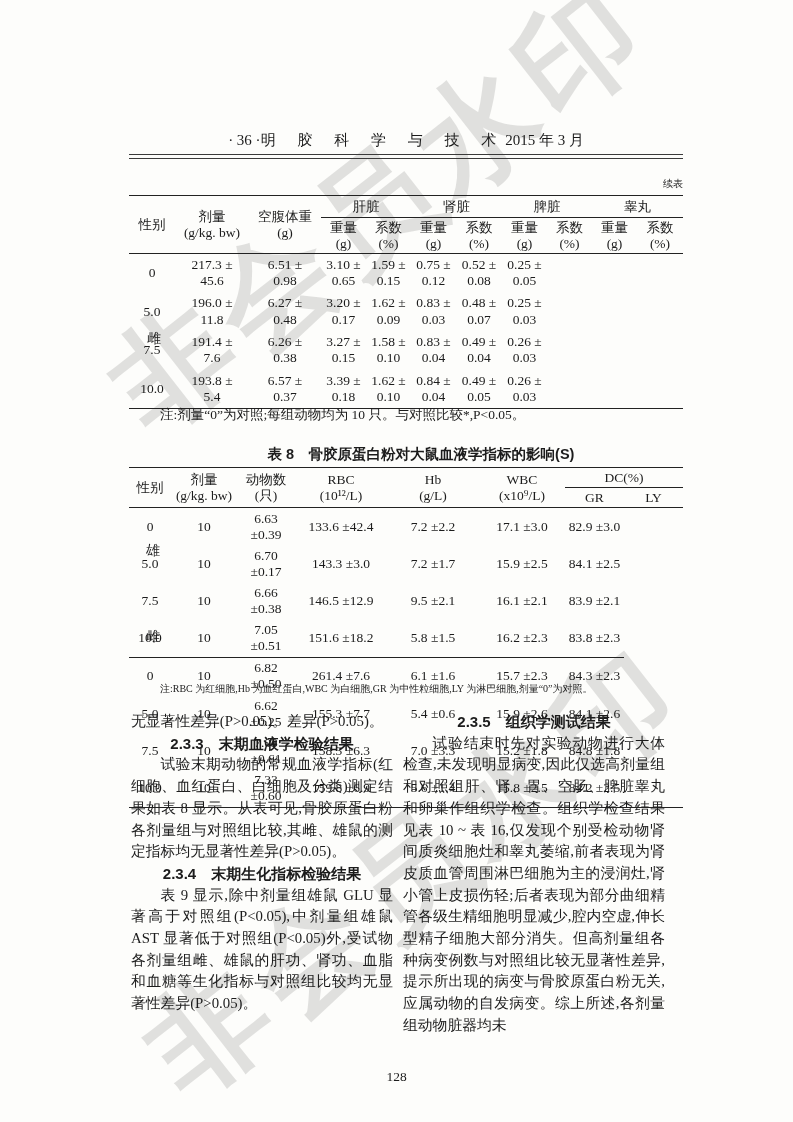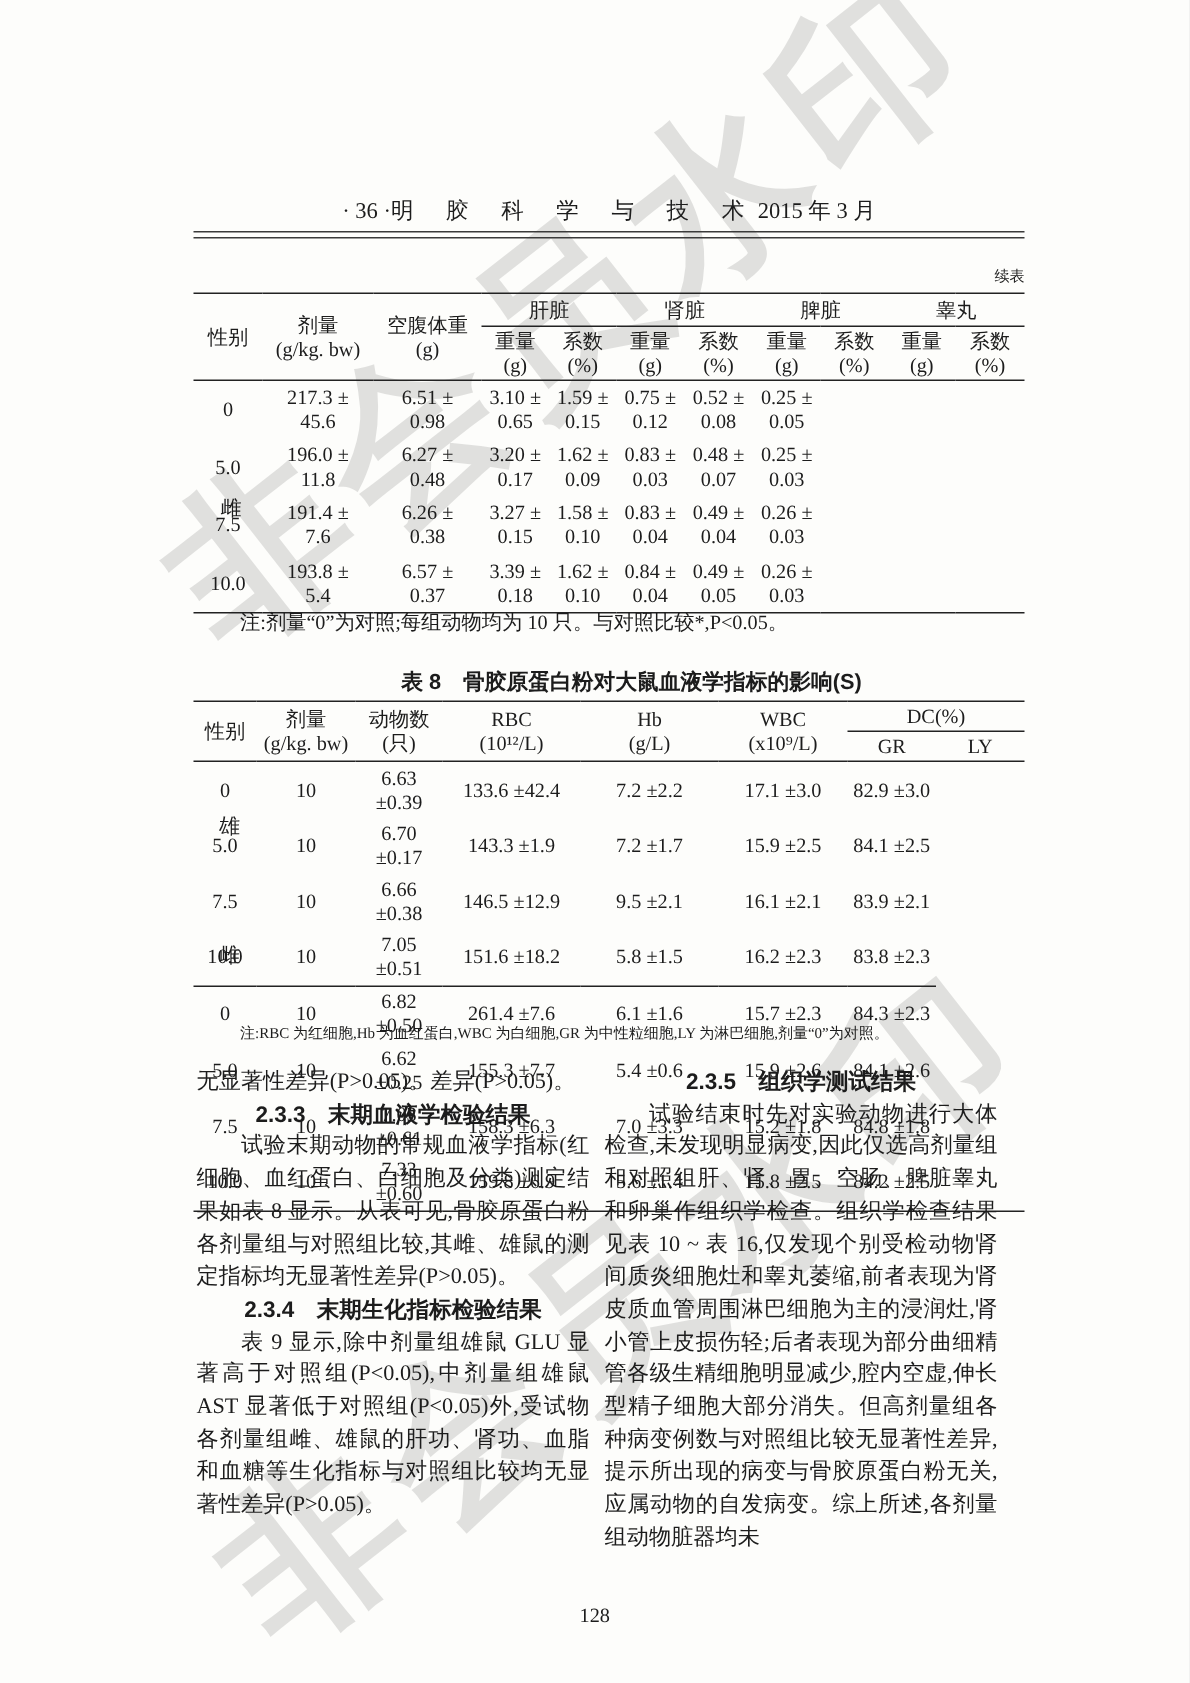--- a/index.html
+++ b/index.html
@@ -251,21 +251,21 @@
             <td>6.63 ±0.39</td>
             <td>133.6 ±42.4</td>
             <td>7.2 ±2.2</td>
             <td>17.1 ±3.0</td>
             <td>82.9 ±3.0</td>
           </tr>
           <tr>
             <td>5.0</td>
             <td>10</td>
             <td>6.70 ±0.17</td>
-            <td>143.3 ±1.9</td>
+            <td>143.3 ±3.0</td>
             <td>7.2 ±1.7</td>
             <td>15.9 ±2.5</td>
             <td>84.1 ±2.5</td>
           </tr>
           <tr>
             <td>7.5</td>
             <td>10</td>
             <td>6.66 ±0.38</td>
             <td>146.5 ±12.9</td>
             <td>9.5 ±2.1</td>

